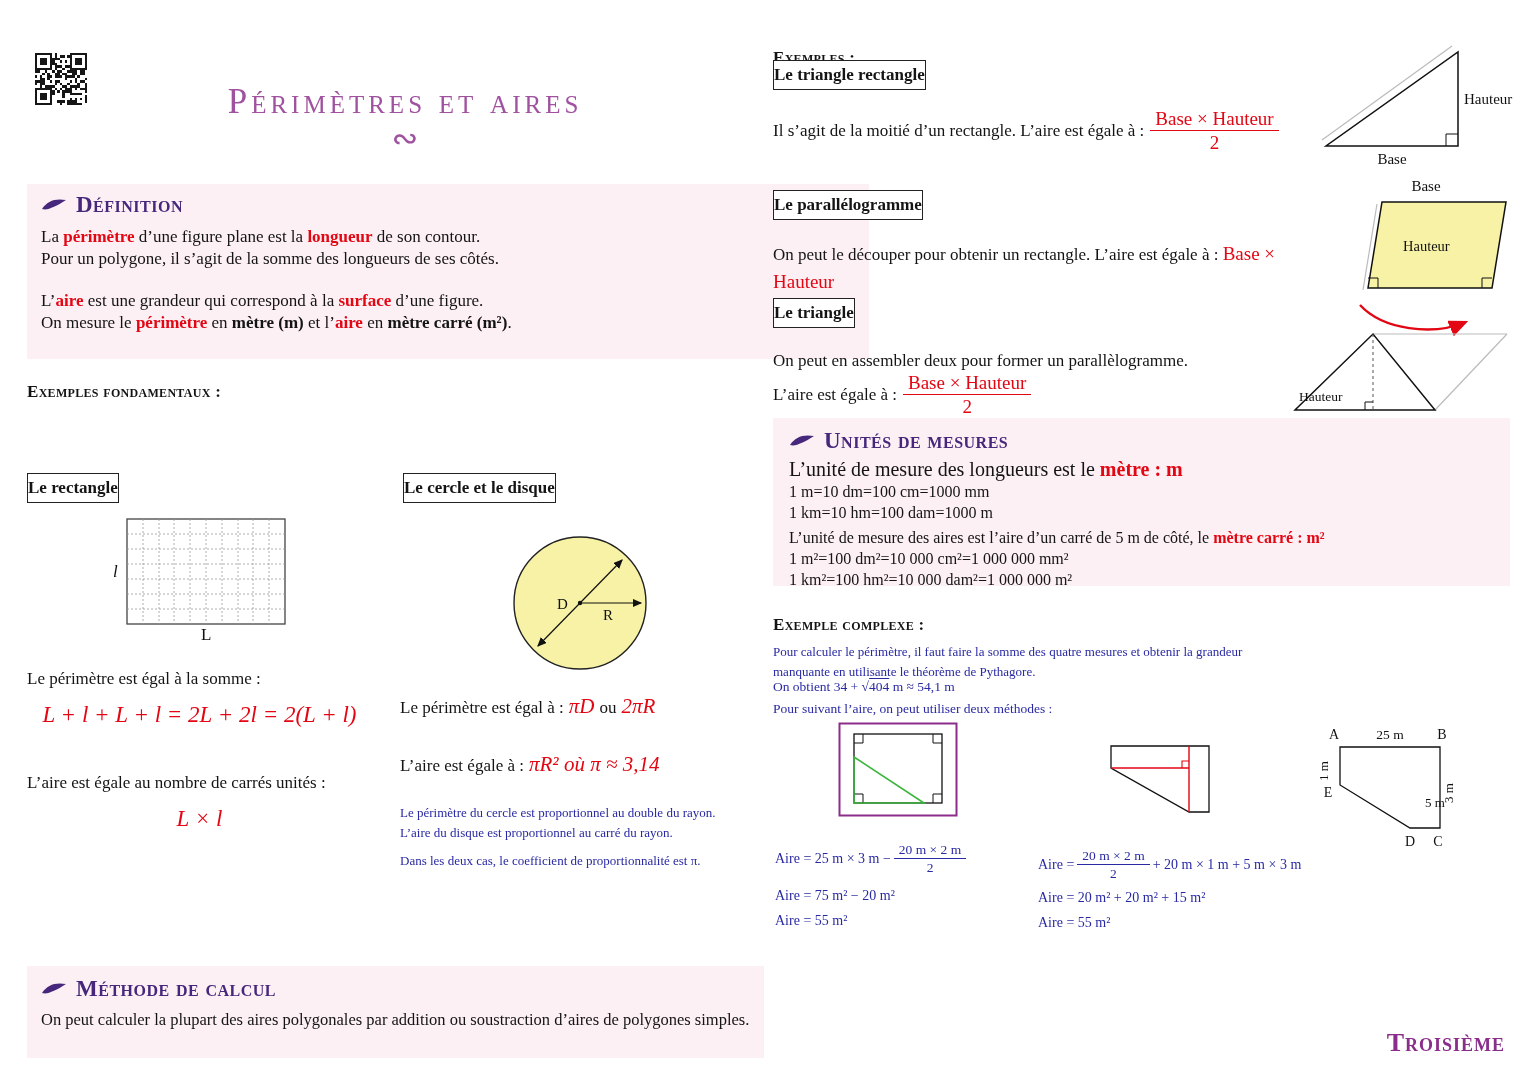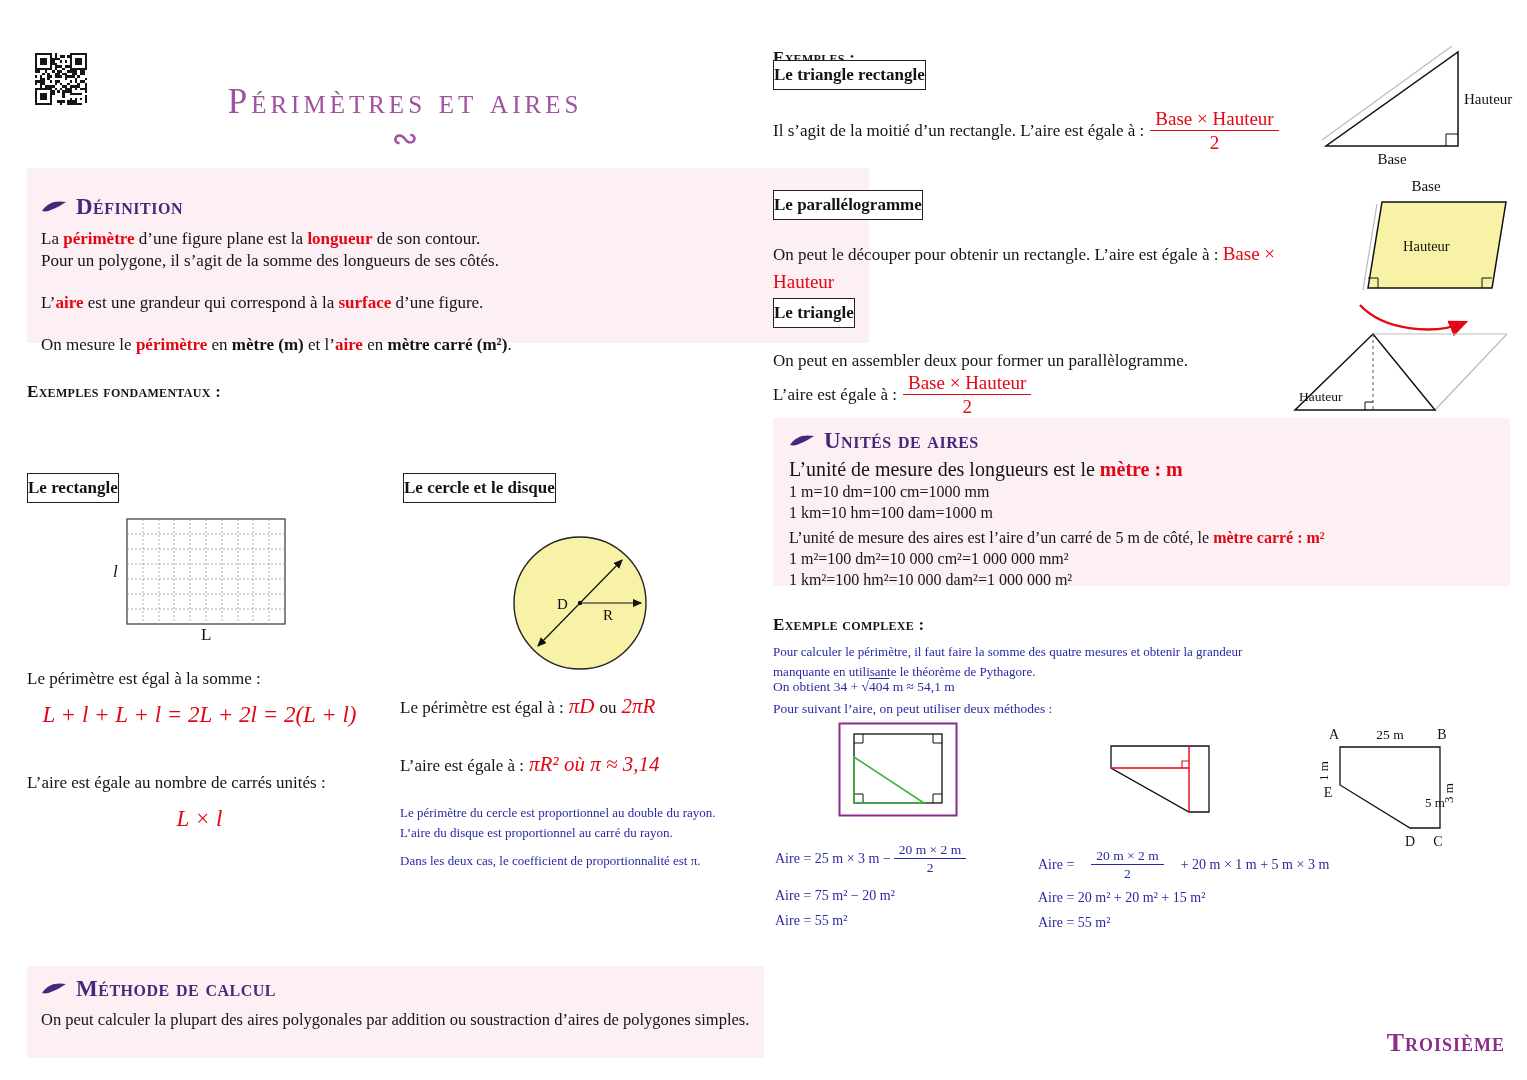--- a/index.html
+++ b/index.html
@@ -275,31 +275,31 @@
         <rect x="45" y="60" width="3" height="3"></rect>
         <rect x="48" y="60" width="3" height="3"></rect>
         <rect x="51" y="60" width="3" height="3"></rect>
         <rect x="54" y="60" width="3" height="3"></rect>
       </svg></div>
 
   <h1 class="abs title" style="left:100px;top:56px;width:610px">Périmètres et aires</h1>
 
   <div class="abs ornament" style="left:100px;top:118px;width:610px">∾</div>
 
-  <section class="abs panel" style="left:27px;top:168px;width:842px;height:175px;padding:24px 14px;box-sizing:border-box">
+  <section class="abs panel" style="left:27px;top:184px;width:842px;height:175px;padding:6px 14px;box-sizing:border-box">
     <div class="section-head">
       <svg width="26" height="13" viewBox="0 0 26 13">
           <path d="M1 11 C6 3 14 0 25 2 C16 8 9 11 4 11.5 Z" fill="#46277b"></path>
         </svg>
       <h2>Définition</h2>
     </div>
     <p style="margin-top:6px"><span>La </span><span class="rb">périmètre</span><span> d’une figure plane est la </span><span class="rb">longueur</span><span> de son contour.</span></p>
     <p>Pour un polygone, il s’agit de la somme des longueurs de ses côtés.</p>
     <p style="margin-top:20px"><span>L’</span><span class="rb">aire</span><span> est une grandeur qui correspond à la </span><span class="rb">surface</span><span> d’une figure.</span></p>
-    <p style="margin-top:20px"><span>On mesure le </span><span class="rb">périmètre</span><span> en </span><span class="bb">mètre (m)</span><span> et l’</span><span class="rb">aire</span><span> en </span><span class="bb">mètre carré (m²)</span><span>.</span></p>
+    <p style=""><span>On mesure le </span><span class="rb">périmètre</span><span> en </span><span class="bb">mètre (m)</span><span> et l’</span><span class="rb">aire</span><span> en </span><span class="bb">mètre carré (m²)</span><span>.</span></p>
   </section>
 
   <h3 class="abs subhead" style="left:27px;top:364px">Exemples fondamentaux :</h3>
 
   <div class="abs boxed" style="left:27px;top:473px">Le rectangle</div>
   <div class="abs boxed" style="left:403px;top:473px">Le cercle et le disque</div>
 
   <svg class="abs" style="left:85px;top:513px" width="210" height="132" viewBox="0 0 210 132">
     <rect x="42" y="6" width="158" height="105" fill="#fff" stroke="#444" stroke-width="1.3"></rect>
     <path d="M58 6V111M74 6V111M89 6V111M105 6V111M121 6V111M137 6V111M153 6V111M168 6V111M184 6V111M42 21H200M42 36H200M42 51H200M42 66H200M42 81H200M42 96H200" stroke="#9a9a9a" stroke-width="0.8" stroke-dasharray="2,2" fill="none"></path>
@@ -410,21 +410,21 @@
     <line x1="90" y1="36" x2="90" y2="112" stroke="#555" stroke-width="1" stroke-dasharray="3,3"></line>
     <path d="M82 112V104H90" fill="none" stroke="#111" stroke-width="1"></path>
     <text x="16" y="103" font-size="13.5">Hauteur</text>
   </svg>
 
   <section class="abs panel" style="left:773px;top:418px;width:737px;height:168px;padding:8px 16px;box-sizing:border-box">
     <div class="section-head">
       <svg width="26" height="13" viewBox="0 0 26 13">
           <path d="M1 11 C6 3 14 0 25 2 C16 8 9 11 4 11.5 Z" fill="#46277b"></path>
         </svg>
-      <h2>Unités de aires</h2>
+      <h2>Unités de mesures</h2>
     </div>
     <p style="font-size:20px"><span>L’unité de mesure des longueurs est le </span><span class="rb">mètre : m</span></p>
     <p style="font-size:16px">1 m=10 dm=100 cm=1000 mm</p>
     <p style="font-size:16px">1 km=10 hm=100 dam=1000 m</p>
     <p style="margin-top:5px;font-size:16px"><span>L’unité de mesure des aires est l’aire d’un carré de 5 m de côté, le </span><span class="rb">mètre carré : m²</span></p>
     <p style="font-size:16px">1 m²=100 dm²=10 000 cm²=1 000 000 mm²</p>
     <p style="font-size:16px">1 km²=100 hm²=10 000 dam²=1 000 000 m²</p>
   </section>
 
   <h3 class="abs subhead" style="left:773px;top:597px">Exemple complexe :</h3>
@@ -465,21 +465,21 @@
       <span class="frac" style="font-size:13.5px">
         <span class="num">20 m × 2 m</span>
         <span class="den">2</span>
       </span>
     </div>
     <p style="margin-top:12px">Aire = 75 m² − 20 m²</p>
     <p style="margin-top:7px">Aire = 55 m²</p>
   </div>
 
   <div class="abs blue-formula" style="left:1038px;top:848px;width:300px">
-    <div class="flexline" style="gap:17px">
+    <div class="flexline" style="gap:3px">
       <span>Aire = </span>
       <span class="frac" style="font-size:13.5px">
         <span class="num">20 m × 2 m</span>
         <span class="den">2</span>
       </span>
       <span> + 20 m × 1 m + 5 m × 3 m</span>
     </div>
     <p style="margin-top:8px">Aire = 20 m² + 20 m² + 15 m²</p>
     <p style="margin-top:7px">Aire = 55 m²</p>
   </div>

